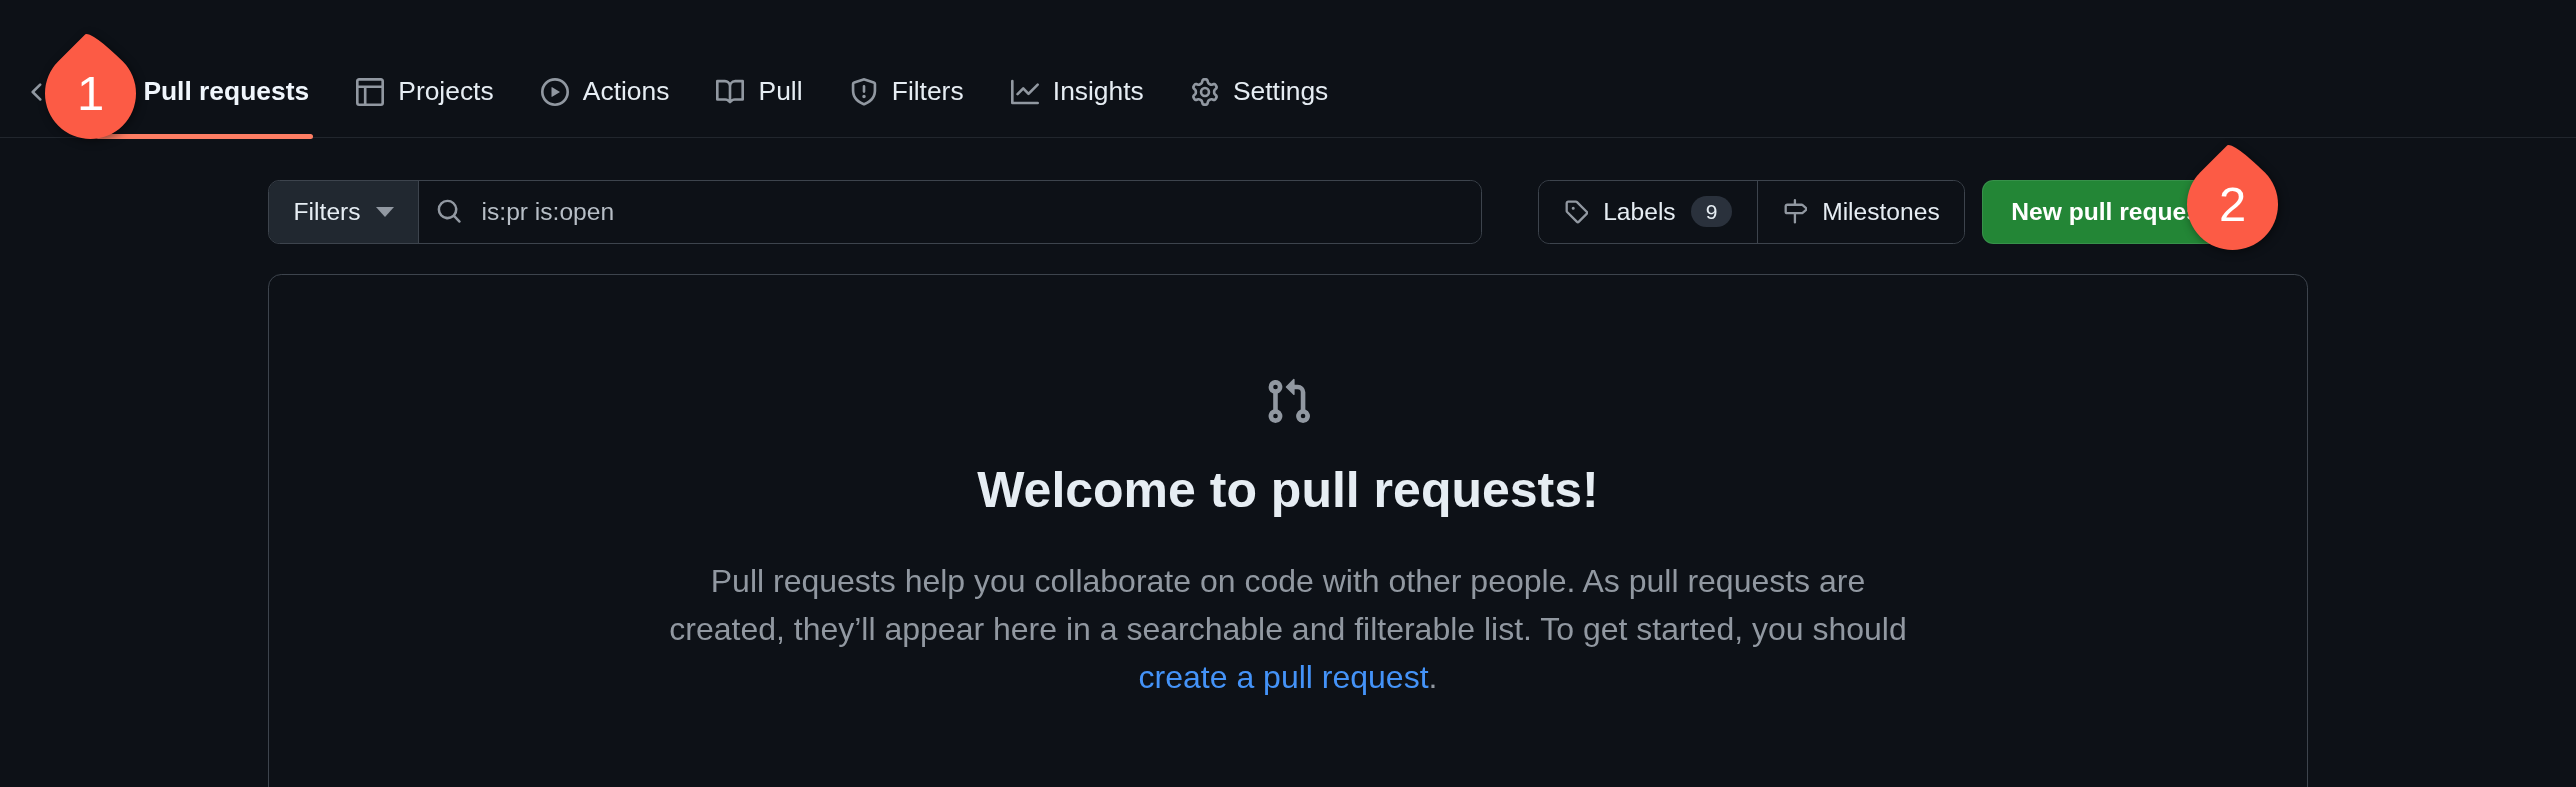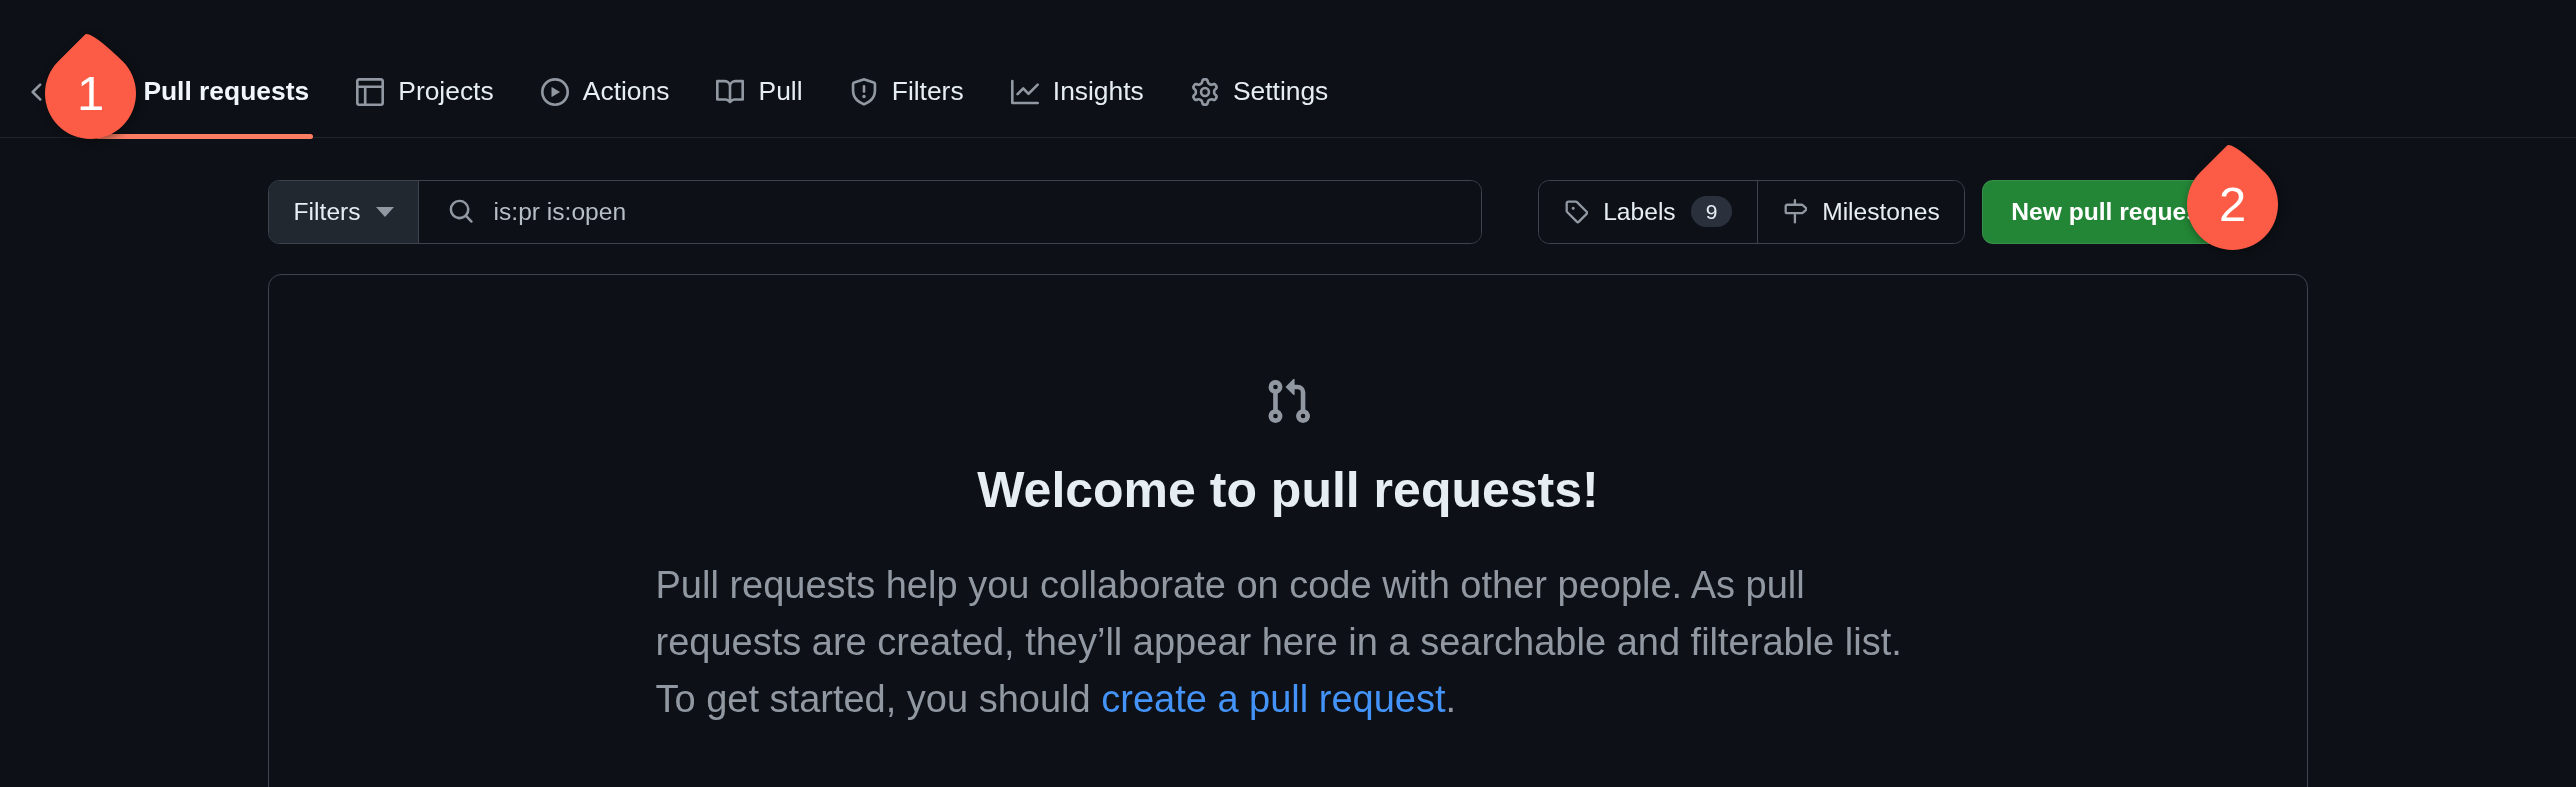--- a/index.html
+++ b/index.html
@@ -104,21 +104,21 @@
     border-left: 9.4px solid transparent;
     border-right: 9.4px solid transparent;
     border-top: 10.4px solid #9198a1;
   }
 
   .search-field {
     flex: 1;
     display: flex;
     align-items: center;
     gap: 19px;
-    padding: 0 29px;
+    padding: 0 17px;
     background: #0d1117;
     cursor: text;
   }
   .search-field .s-ico { color: #9198a1; display: flex; }
   .search-value {
     color: #b7bec6;
     font-size: 24.6px;
     white-space: nowrap;
   }
 
@@ -194,23 +194,23 @@
   }
   .blank-icon { color: #9198a1; margin-bottom: 32px; }
   .blank-title {
     color: #e6edf3;
     font-size: 50px;
     font-weight: bold;
     margin-bottom: 38px;
   }
   .blank-desc {
     color: #9198a1;
-    font-size: 38px;
+    font-size: 32px;
     line-height: 1.5;
-    text-align: left;
+    text-align: center;
     width: 1265px;
   }
   .blank-desc a { color: #4493f8; text-decoration: none; cursor: pointer; }
 
   
   .marker {
     position: absolute;
     display: flex;
     align-items: center;
     justify-content: flex-start;

